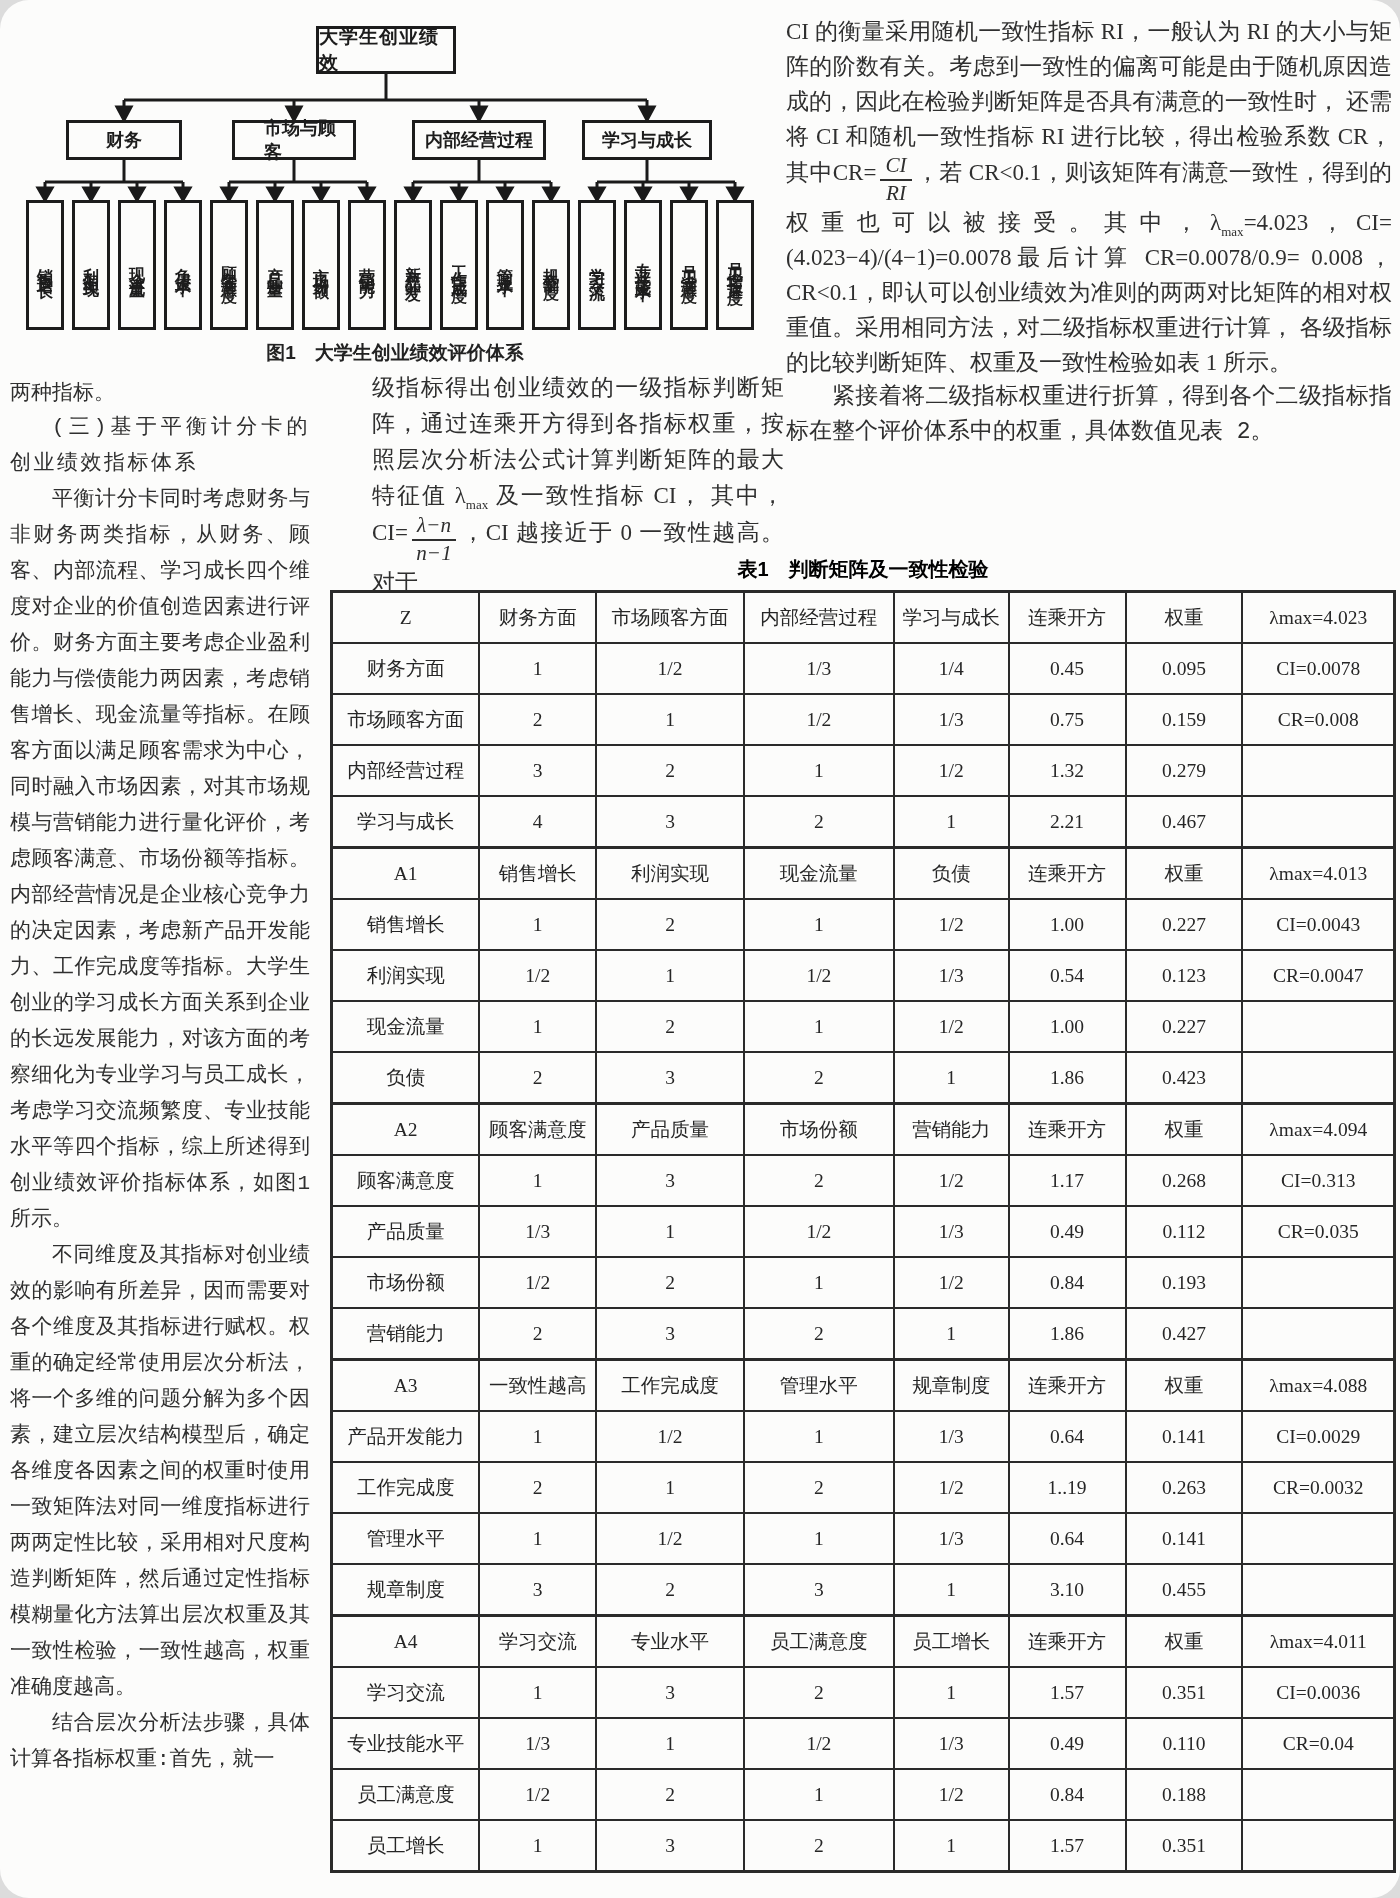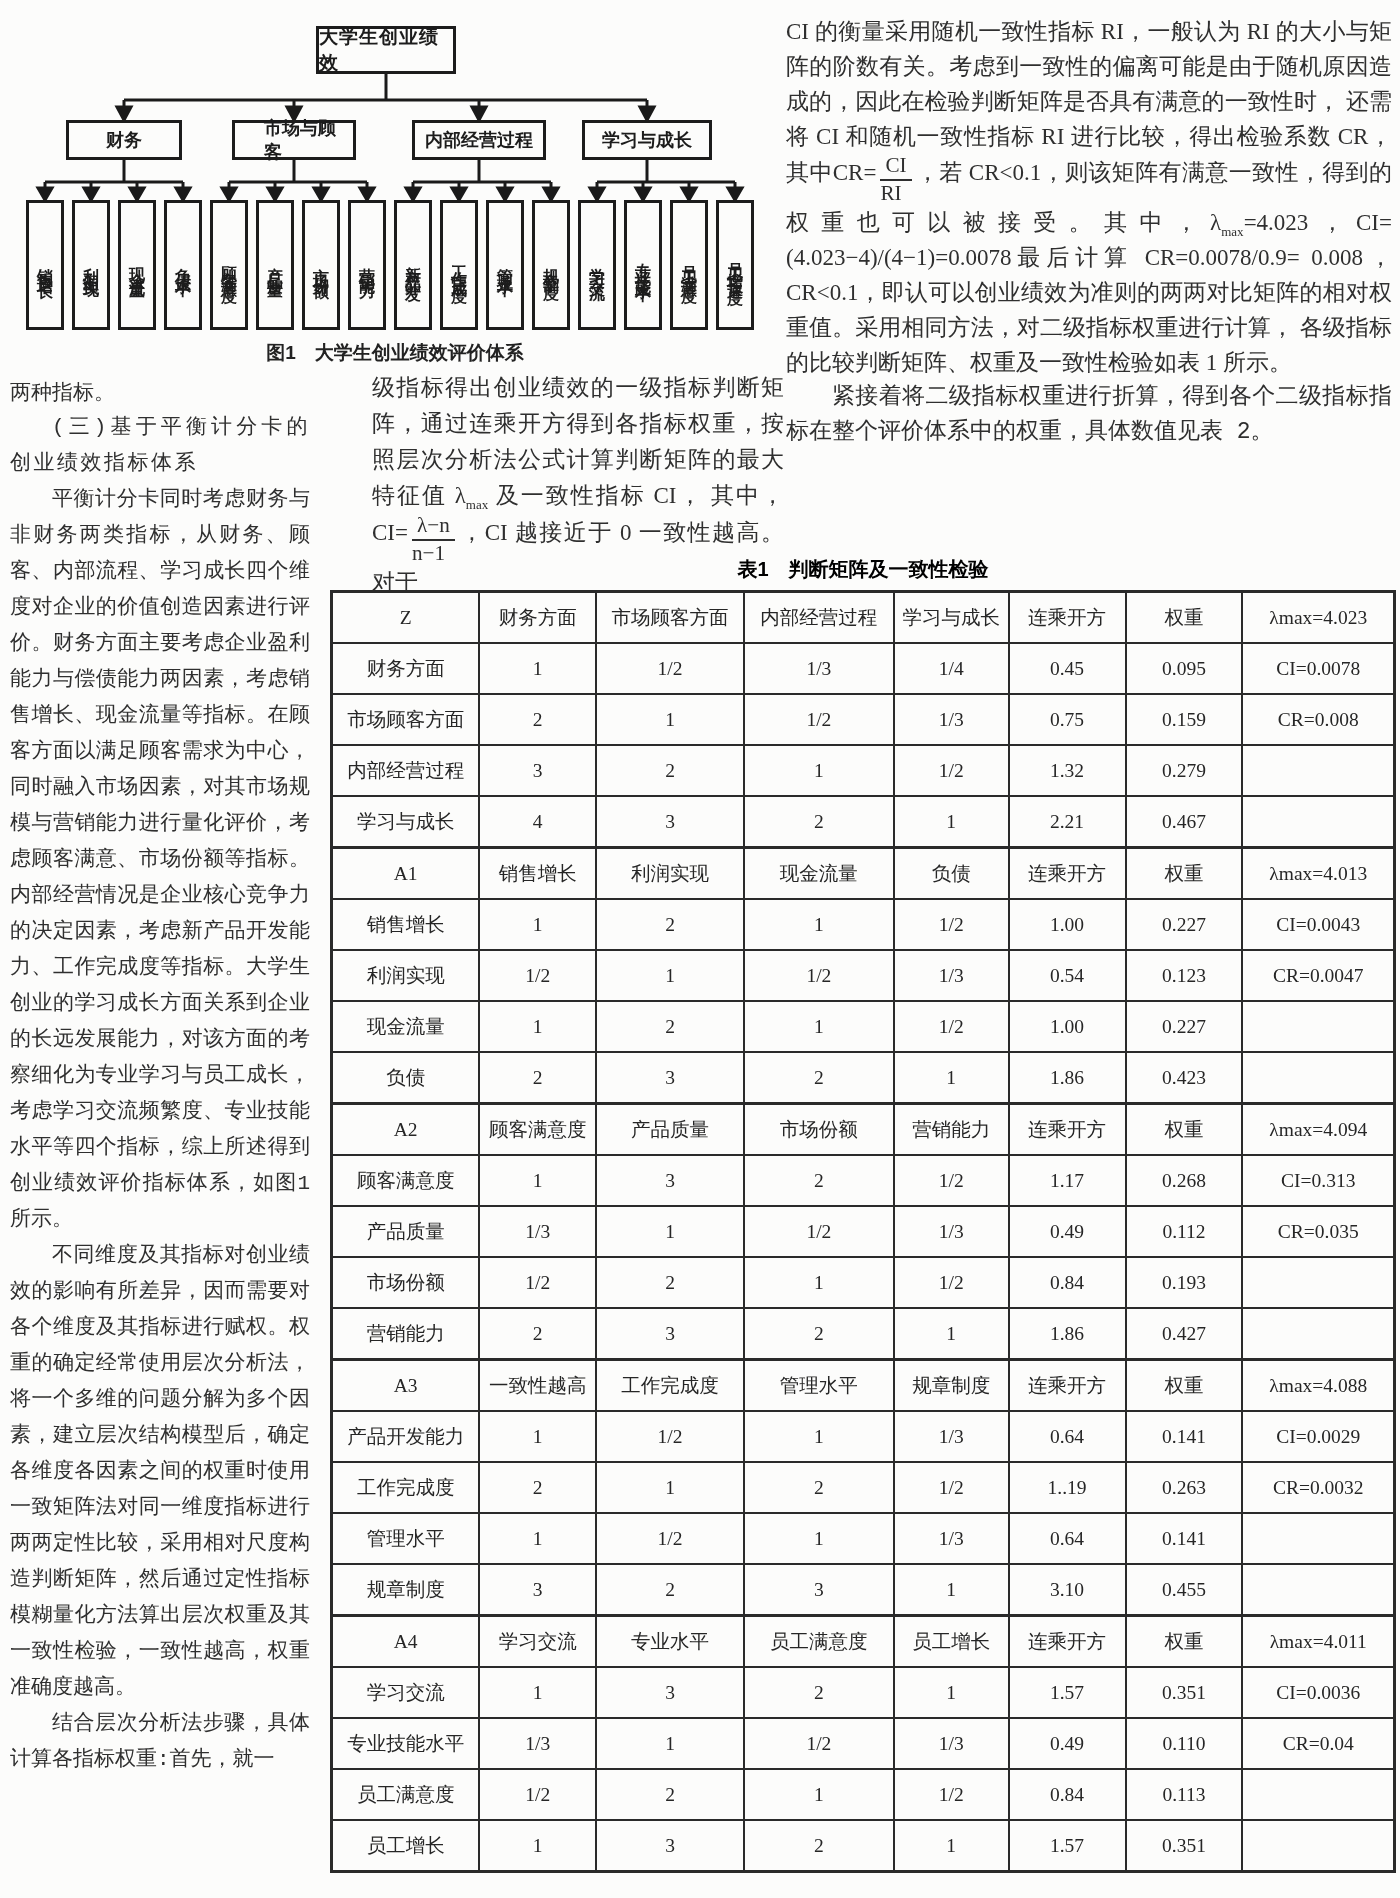--- a/index.html
+++ b/index.html
@@ -1,30 +1,31 @@
 <!DOCTYPE html>
 <html><head>
 <meta charset="utf-8">
 <style>
   html,body { margin:0; padding:0; background:#dcdcdc; }
   #page {
     position:relative; width:1400px; height:1898px; margin:0 auto;
     background:#fcfcfb; color:#2f2f2f; overflow:hidden;
     font-family:"Liberation Serif","DejaVu Serif",serif;
+    border-radius:29px;
   }
 
   
   .textcol p { margin:0; text-align:justify; }
   #left-col  { position:absolute; left:10px;  top:374px; width:300px; font-size:21px;  line-height:36px; }
   #mid-col   { position:absolute; left:372px; top:370px; width:412px; font-size:23px;  line-height:36px; }
   #right-col { position:absolute; left:786px; top:14px;  width:606px; font-size:23px;  line-height:35px; }
   .indent { text-indent:2em;font-family:Liberation Mono, monospace; }
   .kai    { letter-spacing:2.5px; }
 
-  .frac { display:inline-block; vertical-align:-0.95em; line-height:1.12; margin:0 4px; font-size:0.92em; }
+  .frac { display:inline-block; vertical-align:-0.95em; text-align:center; line-height:1.12; margin:0 4px; font-size:0.92em;font-style:italic; }
   .frac .num { display:block; border-bottom:2px solid #2f2f2f; padding:0 5px 1px; }
   .frac .den { display:block; padding-top:1px; }
   sub.lmax { font-size:13px; line-height:0; }
 
   
   #figure { position:absolute; left:14px; top:10px; width:762px; height:360px;
             font-family:"Liberation Sans","DejaVu Sans",sans-serif; }
   #fig-svg { position:absolute; left:0; top:0; }
   .fnode { position:absolute; border:3px solid #1c1c1c; background:#fcfcfb; color:#1c1c1c;
            display:flex; align-items:center; justify-content:center; font-weight:600; box-sizing:border-box; }
@@ -465,21 +466,21 @@
             <td>CR=0.04</td>
           </tr>
 
           <tr data-type="data">
             <td>员工满意度</td>
             <td>1/2</td>
             <td>2</td>
             <td>1</td>
             <td>1/2</td>
             <td>0.84</td>
-            <td>0.113</td>
+            <td>0.188</td>
             <td></td>
           </tr>
 
           <tr data-type="data">
             <td>员工增长</td>
             <td>1</td>
             <td>3</td>
             <td>2</td>
             <td>1</td>
             <td>1.57</td>

